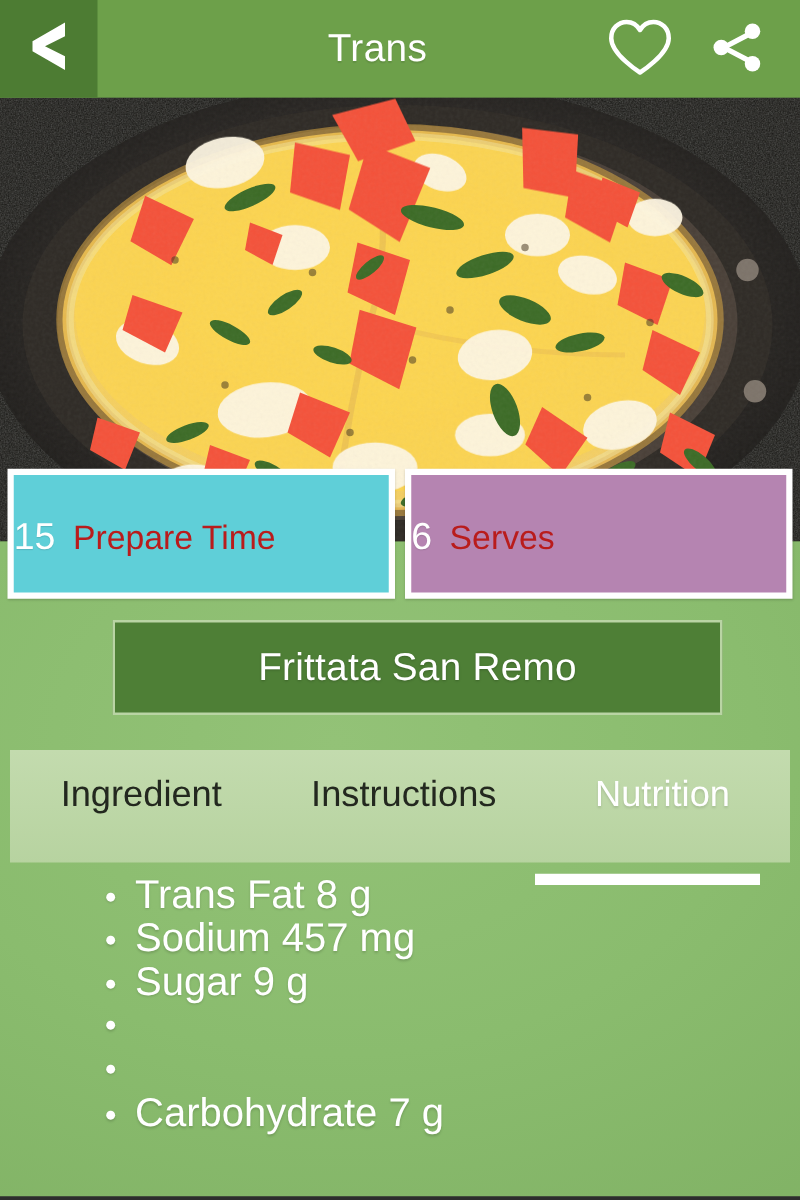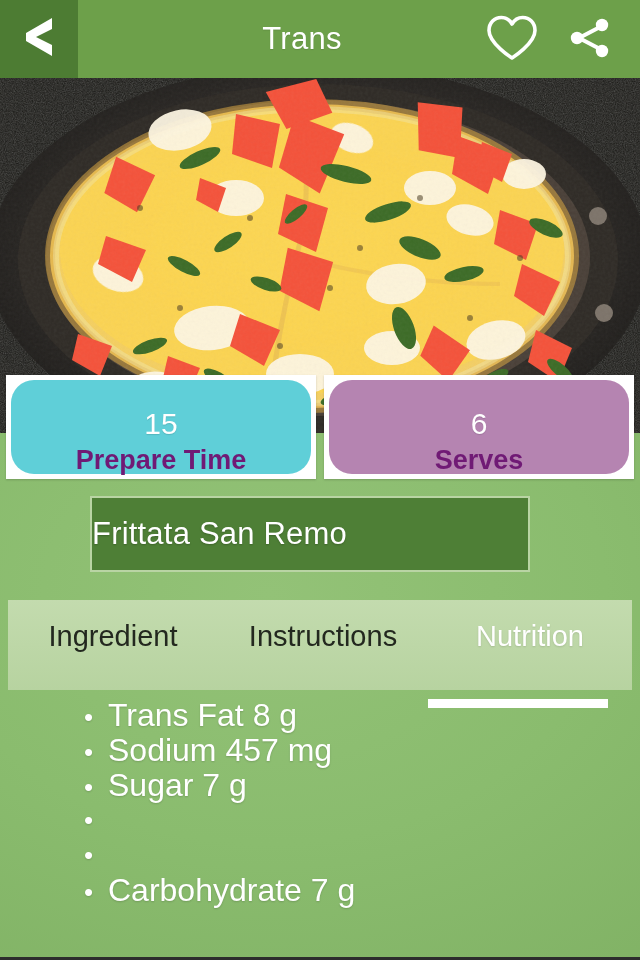--- a/index.html
+++ b/index.html
@@ -80,53 +80,53 @@
     gap:8px;
   }
   .stat {
     flex:1 1 0;
     background:#ffffff;
     padding:5px;
     box-shadow:0 1px 2px rgba(0,0,0,.18);
   }
   .stat-inner {
     width:100%; height:100%;
-    display:flex; flex-direction:column;
-    align-items:center; justify-content:flex-end;
+    display:flex; flex-direction:row;
+    align-items:center; justify-content:flex-start;
     position:relative;
-    border-radius:23px;
   }
   .stat-num {
     font-size:30px;
     line-height:1.0;
     color:#ffffff;
     font-weight:400;
     padding-top:5px;
     text-shadow:0 1px 1px rgba(0,0,0,.12);
   }
   .stat-label {
     font-size:27px;
     line-height:1.05;
-    color:#701a75;
-    font-weight:700;
+    color:#b91c1c;
+    font-weight:400;
     padding-top:7px;
     white-space:nowrap;
+    margin-left:14px;
   }
   .stat-prepare .stat-inner { background:rgba(60,196,208,.82); }
   .stat-cook    .stat-inner { background:rgba(227,70,85,.86); }
   .stat-serves  .stat-inner { background:rgba(163,101,157,.80); }
 
   
   .recipe-title-wrap {
     position:absolute;
     top:496px; left:90px;
-    width:440px; height:76px;
+    width:488px; height:76px;
     background:#4e7f36;
     border:2px solid #b9d4a4;
-    display:flex; align-items:center; 
+    display:flex; align-items:center; justify-content:center;
     z-index:20;
   }
   .recipe-title {
     color:#ffffff;
     font-size:31px;
     font-weight:400;
     letter-spacing:.2px;
     text-shadow:0 1px 2px rgba(0,0,0,.22);
     white-space:nowrap;
   }
@@ -406,21 +406,21 @@
       <li class="nutri-item">
         <span class="bullet">•</span>
         <span class="nutri-text">Trans Fat 8 g</span>
       </li>
       <li class="nutri-item">
         <span class="bullet">•</span>
         <span class="nutri-text">Sodium 457 mg</span>
       </li>
       <li class="nutri-item">
         <span class="bullet">•</span>
-        <span class="nutri-text">Sugar 7 g</span>
+        <span class="nutri-text">Sugar 9 g</span>
       </li>
       <li class="nutri-item">
         <span class="bullet">•</span>
       </li>
       <li class="nutri-item">
         <span class="bullet">•</span>
       </li>
       <li class="nutri-item">
         <span class="bullet">•</span>
         <span class="nutri-text">Carbohydrate 7 g</span>

